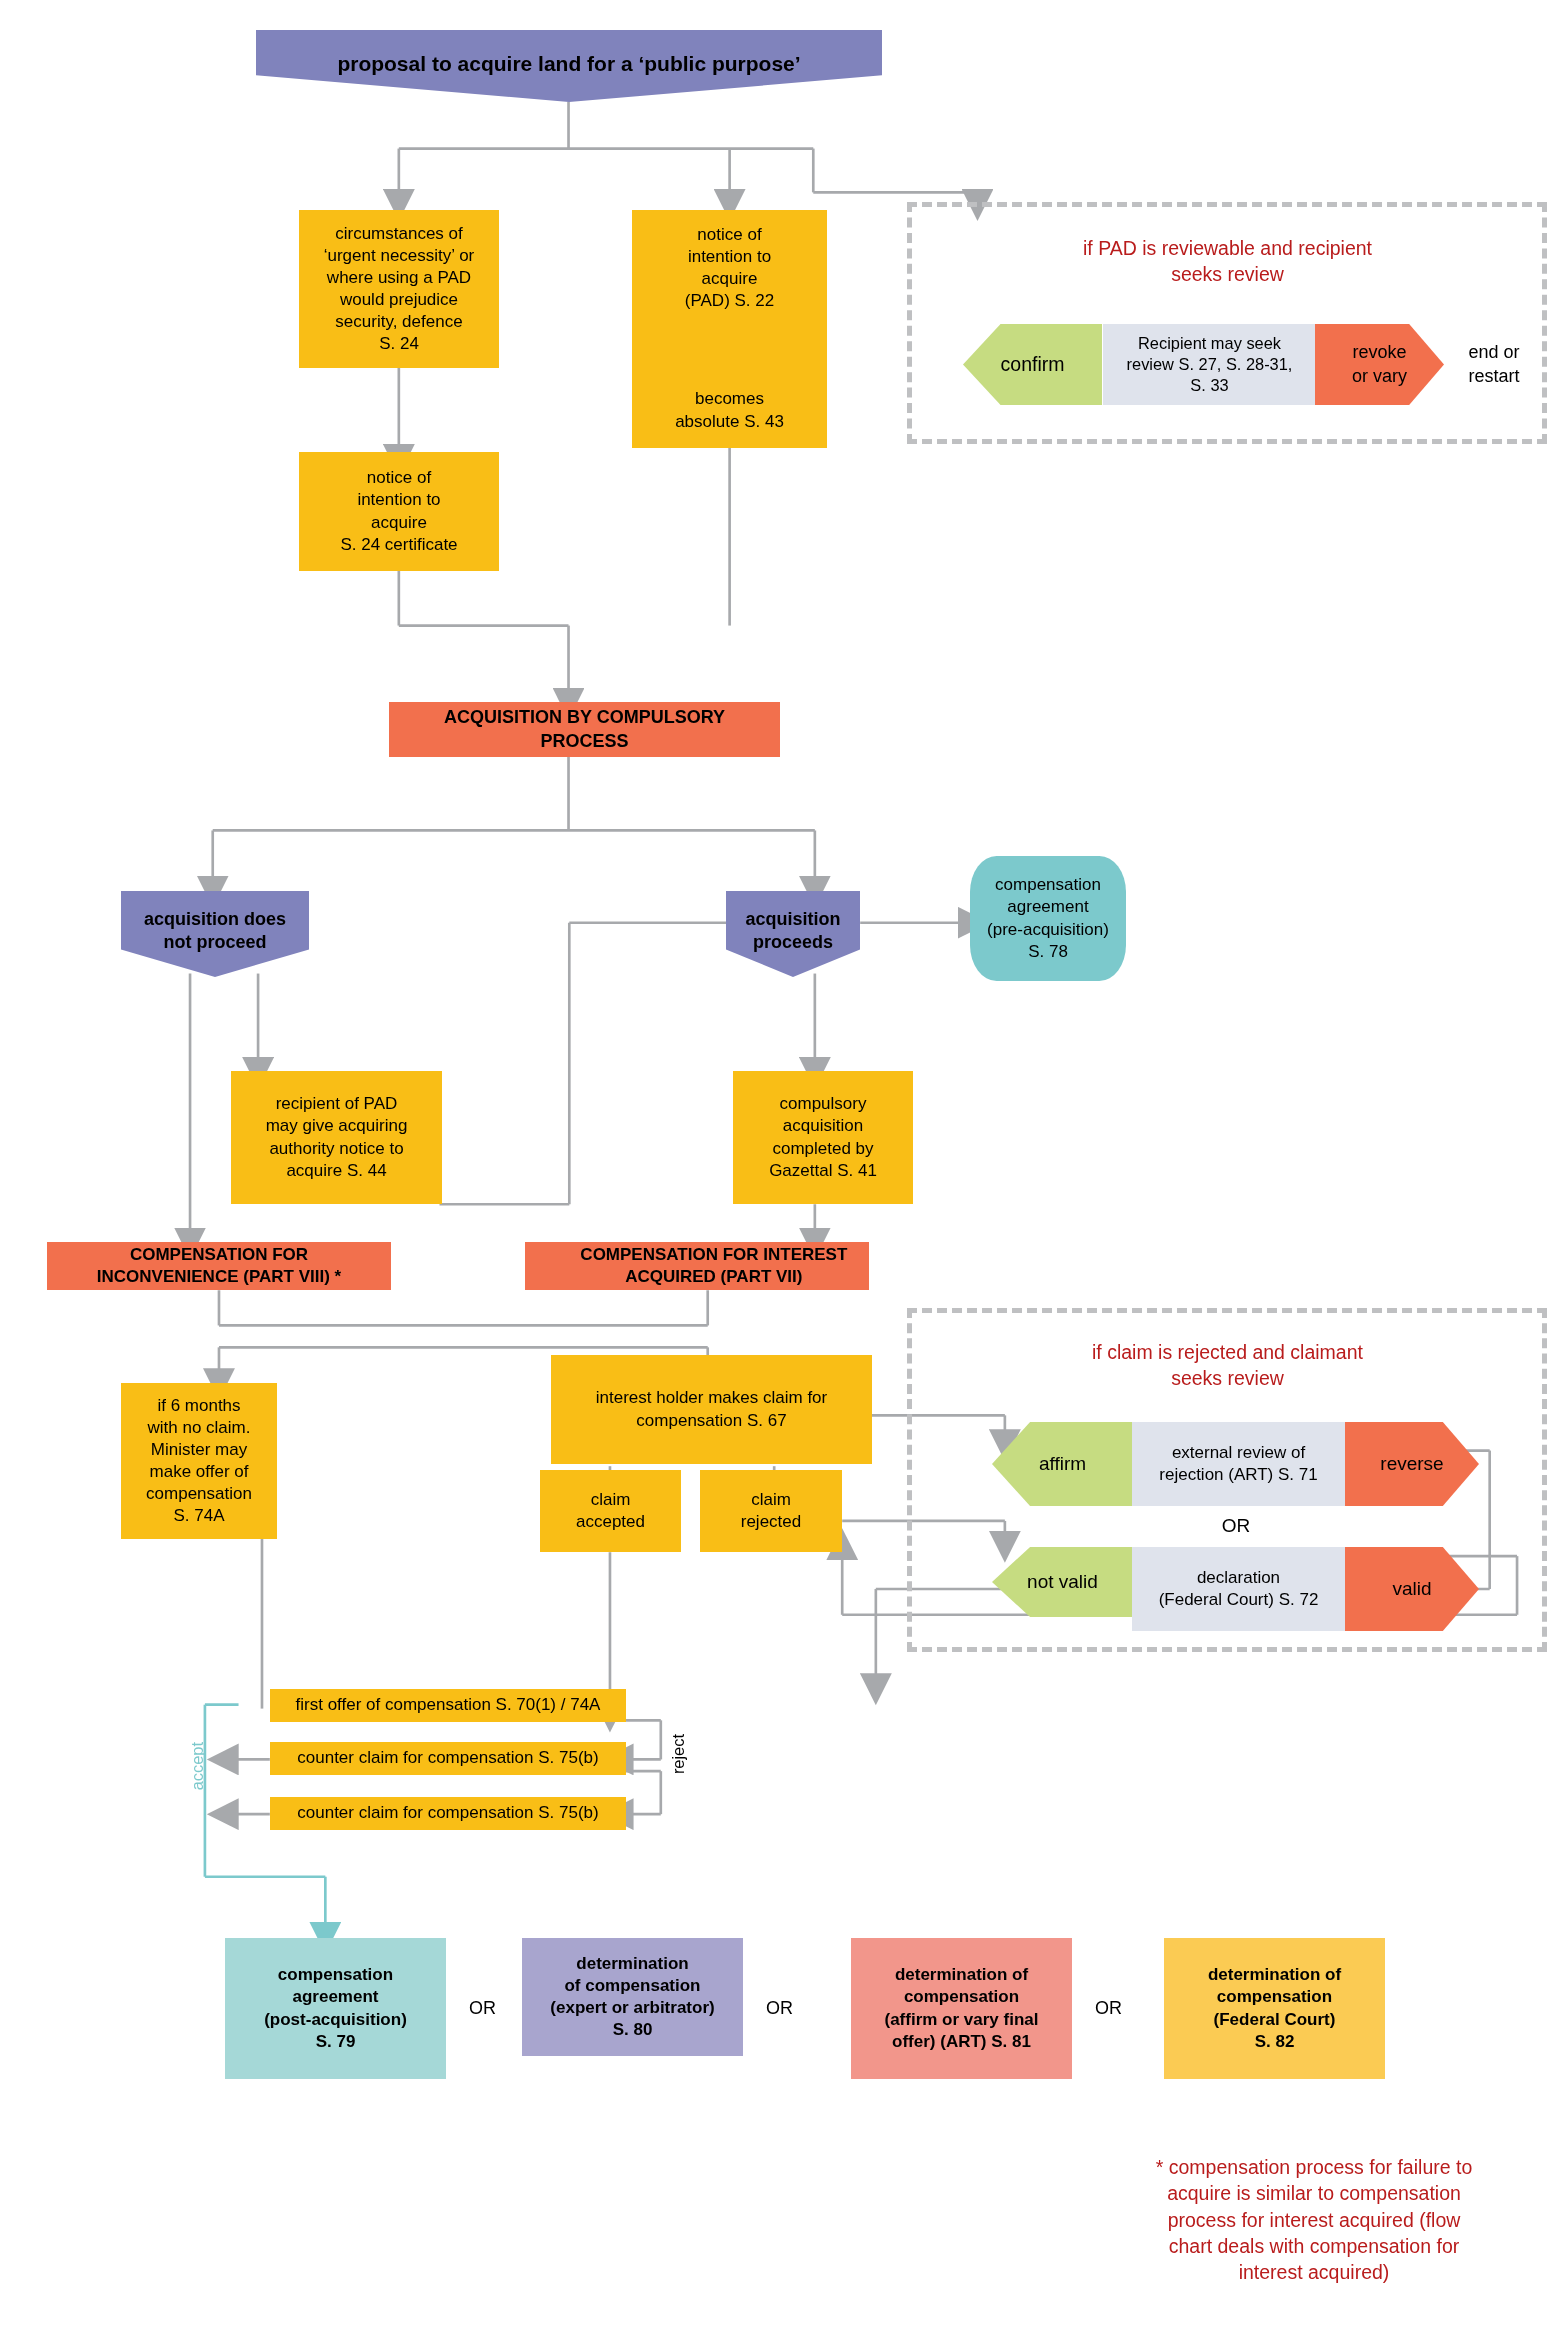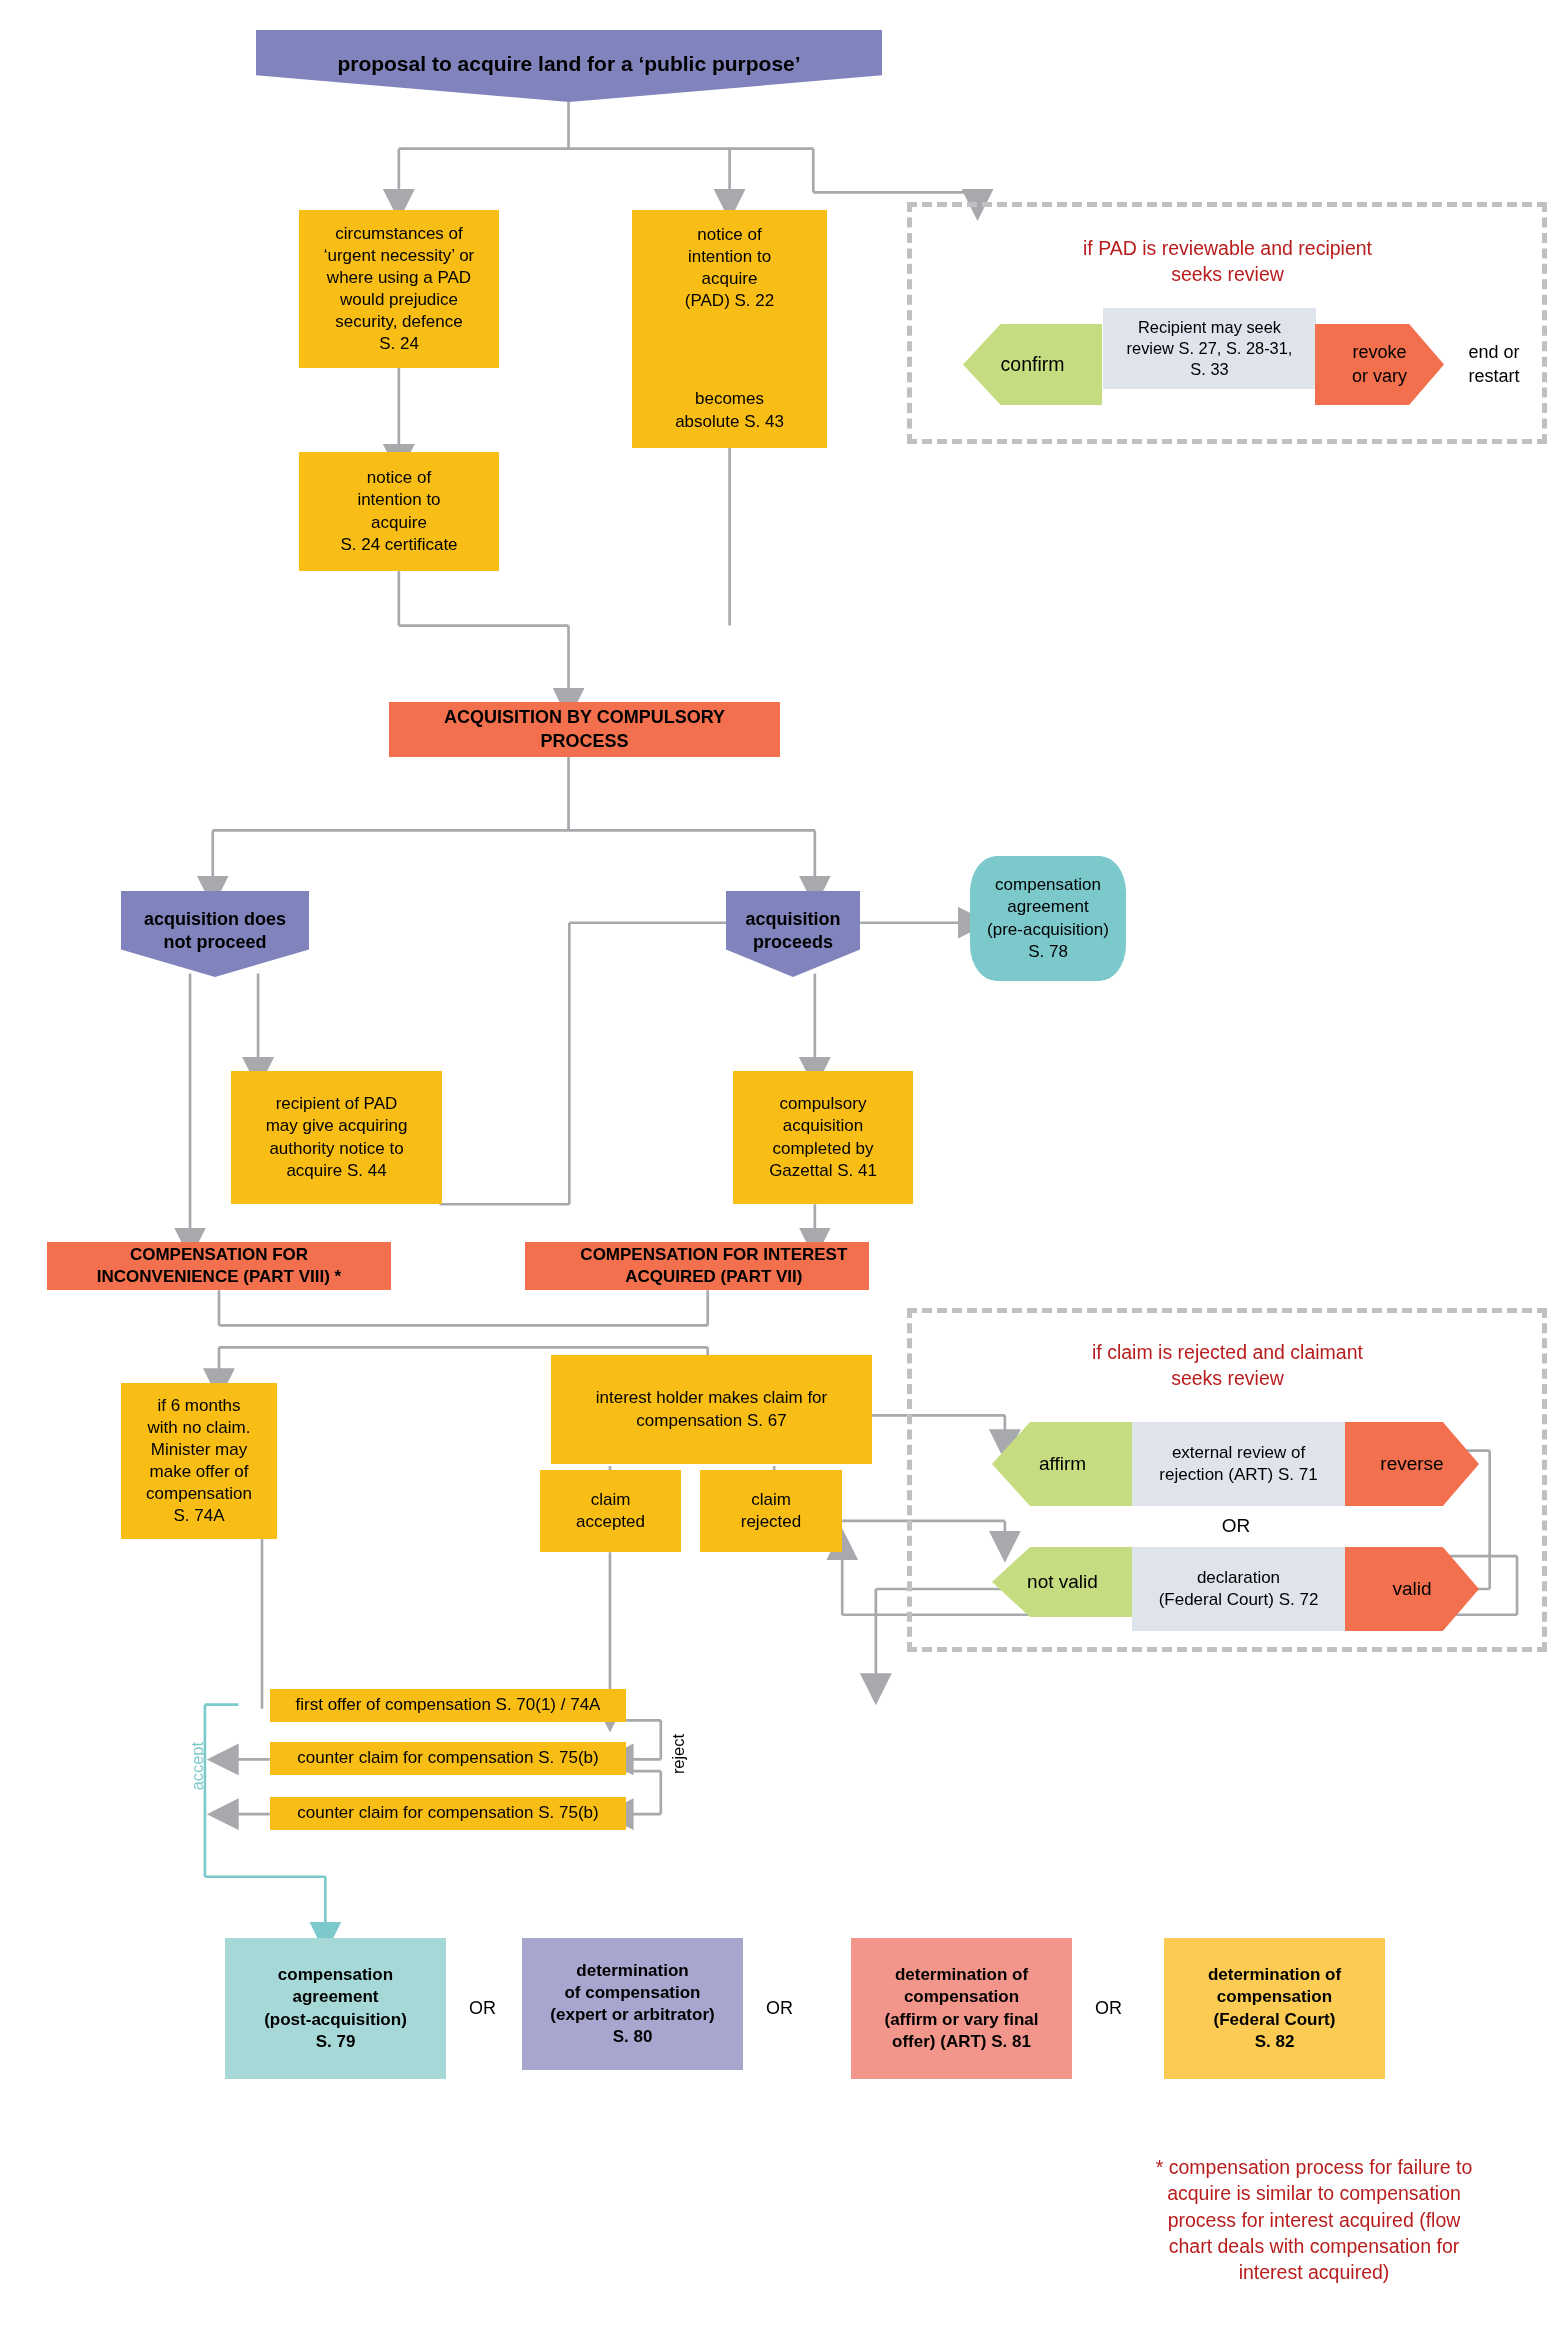--- a/index.html
+++ b/index.html
@@ -232,21 +232,21 @@
 S. 24 certificate</span>
   </div>
 
   <div class="dashbox" style="left:907px; top:202px; width:640px; height:242px;"></div>
   <div class="plain-text" style="left:938px; top:235px; width:579px; font-size:19.5px;">if PAD is reviewable and recipient
 seeks review</div>
 
   <div class="node green chev-left" style="left:963px; top:324px; width:139px; height:81px; font-size:19.5px;">
     <span>confirm</span>
   </div>
-  <div class="node greyblue" style="left:1103px; top:308px; width:213px; height:81px; font-size:16.4px;">
+  <div class="node greyblue" style="left:1103px; top:324px; width:213px; height:81px; font-size:16.4px;">
     <span>Recipient may seek
 review S. 27, S. 28-31,
 S. 33</span>
   </div>
   <div class="node orange chev-right" style="left:1315px; top:324px; width:129px; height:81px; font-size:18px;">
     <span>revoke
 or vary</span>
   </div>
   <div class="node" style="left:1443px; top:324px; width:102px; height:81px; font-size:18px; background:transparent;">
     <span>end or
@@ -361,21 +361,21 @@
   <div class="label-rot" style="left:669px; top:1734px; font-size:16.4px; color:#000;">reject</div>
 
   <div class="node paleteal" style="left:225px; top:1938px; width:221px; height:141px; font-size:17px; font-weight:bold;">
     <span>compensation
 agreement
 (post-acquisition)
 S. 79</span>
   </div>
   <div class="plain-text" style="left:452px; top:1996px; width:61px; font-size:18px; color:#000;">OR</div>
 
-  <div class="node lavender" style="left:522px; top:1938px; width:221px; height:132px; font-size:17px; font-weight:bold;">
+  <div class="node lavender" style="left:522px; top:1938px; width:221px; height:118px; font-size:17px; font-weight:bold;">
     <span>determination
 of compensation
 (expert or arbitrator)
 S. 80</span>
   </div>
   <div class="plain-text" style="left:749px; top:1996px; width:61px; font-size:18px; color:#000;">OR</div>
 
   <div class="node salmon" style="left:851px; top:1938px; width:221px; height:141px; font-size:17px; font-weight:bold;">
     <span>determination of
 compensation

